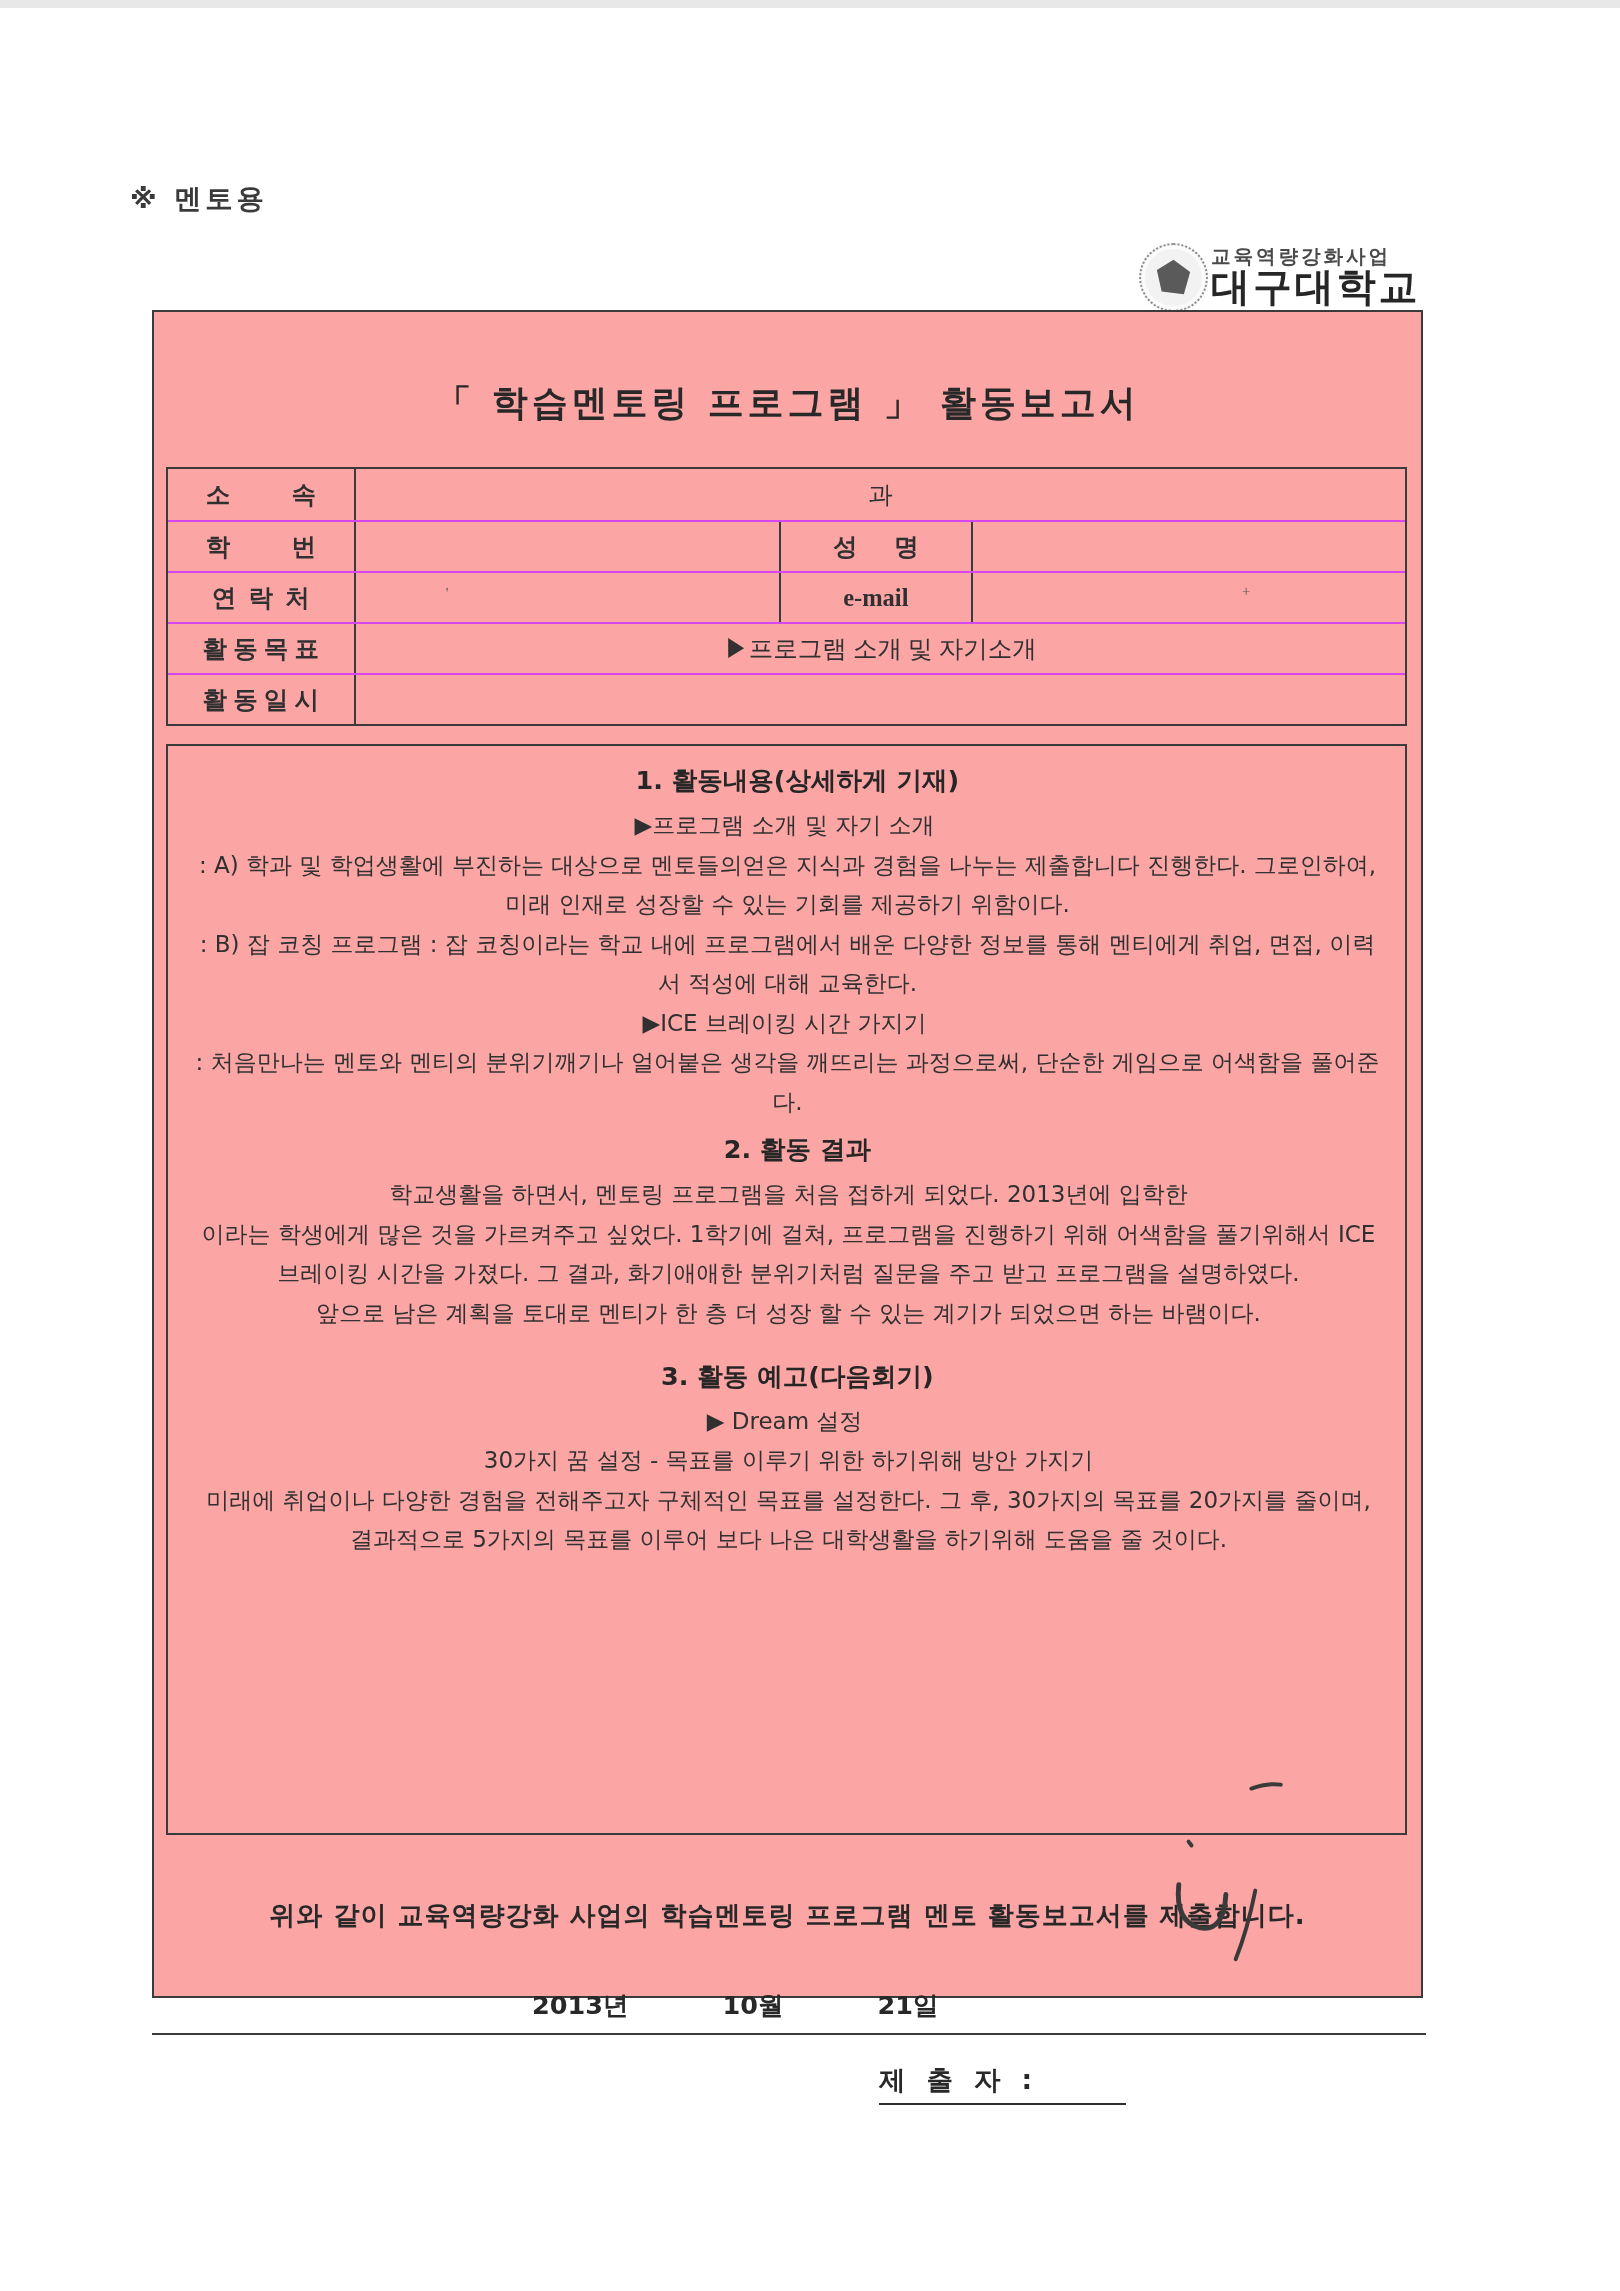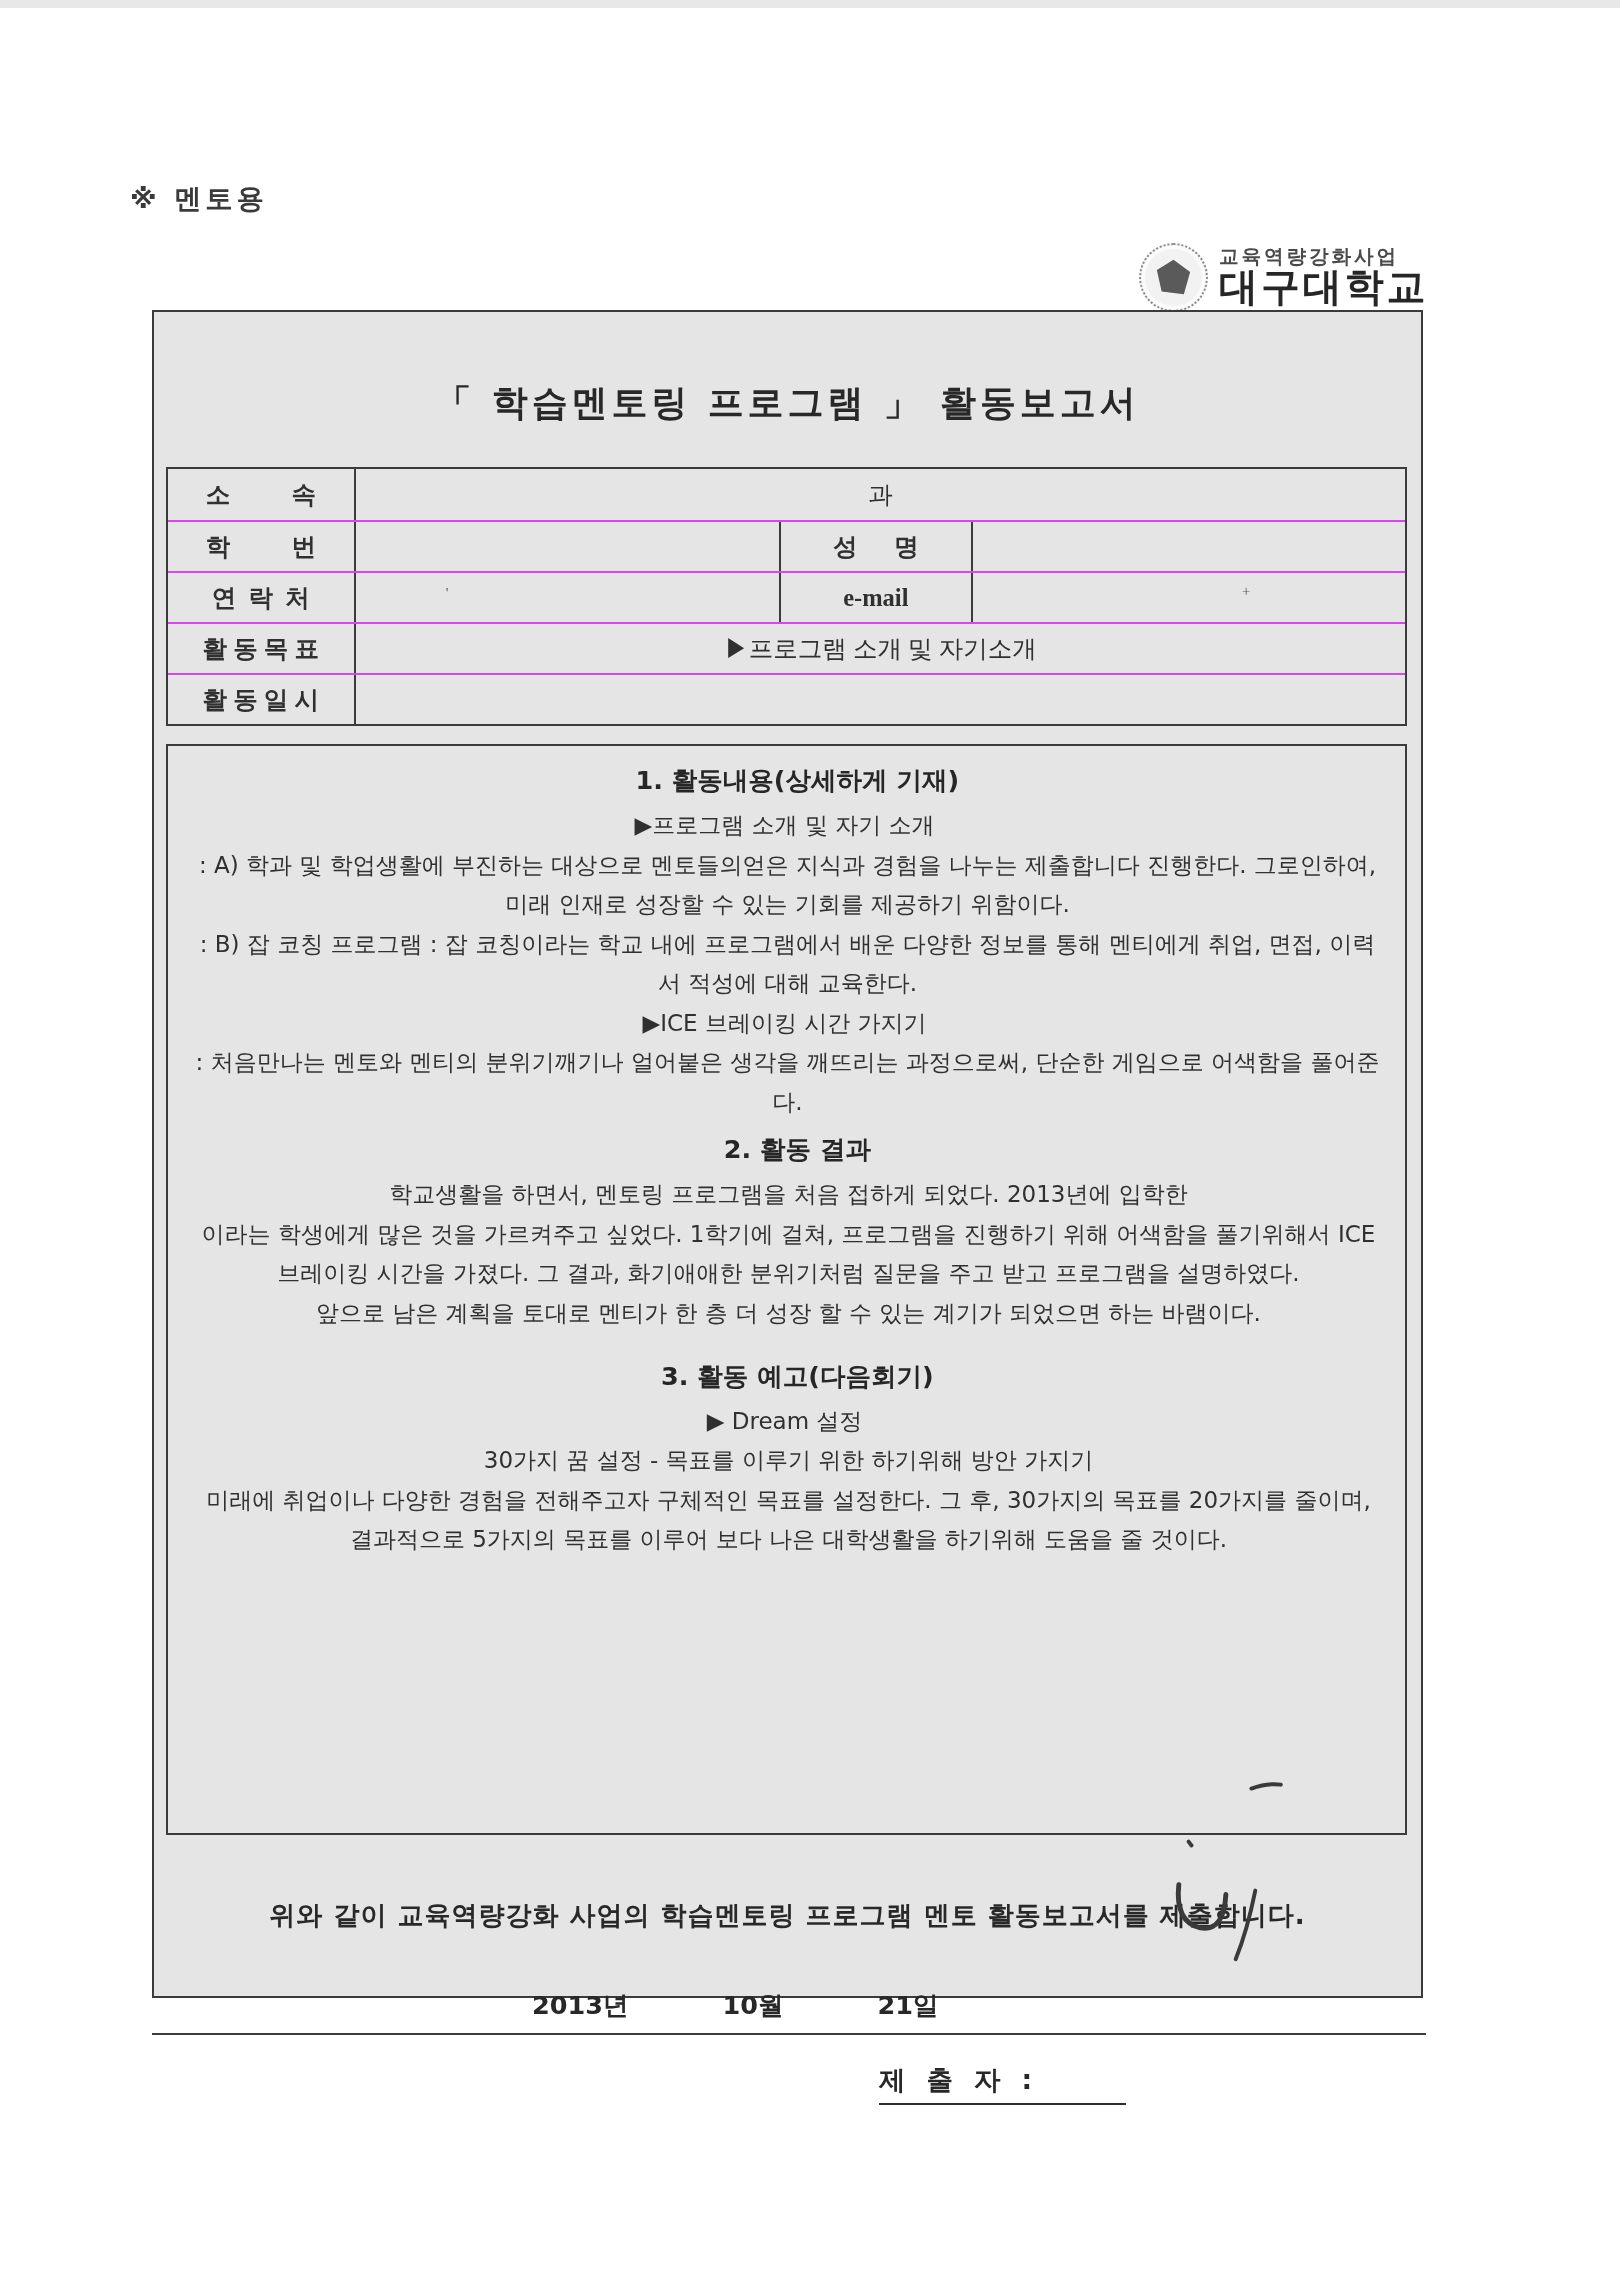--- a/index.html
+++ b/index.html
@@ -7,38 +7,38 @@
   body { font-family:"DejaVu Sans", sans-serif; }
   .page {
     position:relative; width:1620px; height:2292px;
     background:#ffffff; color:#2d2d2d; overflow:hidden; margin:8px auto;
   }
   .corner-note {
     position:absolute; left:130px; top:173px;
     font-size:27.4px; font-weight:bold; color:#3a3a3a; letter-spacing:3.9px;
   }
   
-  .logo { position:absolute; left:1139px; top:235px; display:flex; align-items:center; gap:11px; }
+  .logo { position:absolute; left:1139px; top:235px; display:flex; align-items:center; gap:3px; }
   .seal {
     width:69px; height:69px; border-radius:50%;
     border:2.9px dotted #8a8a8a; background:#f2f2f2;
     display:flex; align-items:center; justify-content:center;
     box-shadow:inset 0 0 0 3.9px #fbfbfb;
   }
   .seal-core {
     width:37px; height:37px; background:#5a5a5a;
     clip-path:polygon(50% 2%, 95% 35%, 78% 95%, 18% 88%, 5% 30%);
   }
   .logo-text { display:flex; flex-direction:column; line-height:1.05; }
   .logo-program { font-size:19.6px; font-weight:bold; color:#4a4a4a; letter-spacing:2.9px; }
   .logo-univ { font-size:39px; font-weight:bold; color:#262626; letter-spacing:2.9px; }
   
   .report-box {
     position:absolute; left:152px; top:302px; width:1271px; height:1688px;
-    border:2.9px solid #3b3b3b; background:#e5e5e5;
+    border:2.9px solid #3b3b3b; background:#fca5a5;
   }
   .report-title {
     margin-top:67px; text-align:center;
     font-size:36px; font-weight:bold; color:#282828; letter-spacing:3.9px;
   }
   
   .info-table { margin:39px 13.7px 0 11.8px; border:2px solid #3b3b3b;font-family:Liberation Serif, serif; }
   .itr { display:flex; border-top:2px solid #d946ef; height:51px; align-items:stretch; }
   .itr:first-child { border-top:none; }
   .itc { display:flex; align-items:center; font-size:24.5px; color:#303030; }

